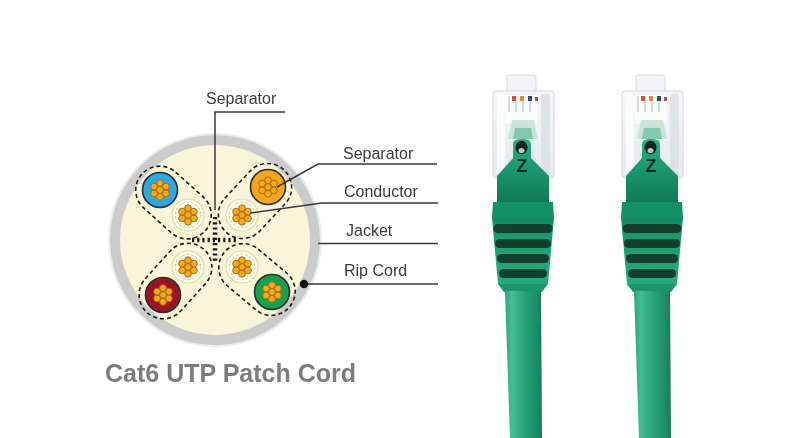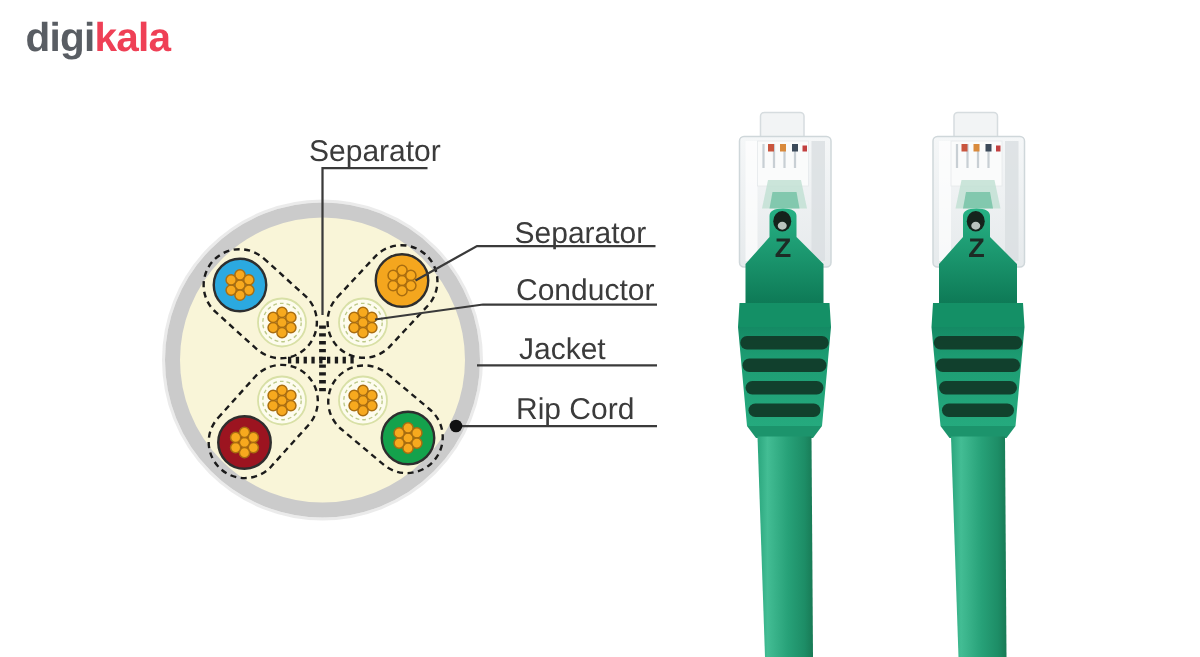--- a/index.html
+++ b/index.html
@@ -3,21 +3,21 @@
 <meta charset="utf-8">
 <style>
   html,body{margin:0;padding:0;background:#fff;}
   #canvas{position:relative;width:800px;height:438px;background:#ffffff;overflow:hidden;
           font-family:"Liberation Sans",sans-serif;}
   #scene{position:absolute;left:0;top:0;}
   .logo{position:absolute;left:17px;top:12px;font-size:27px;font-weight:bold;
         letter-spacing:-0.5px;line-height:1;}
   .logo .digi{color:#595d63;}
   .logo .kala{color:#ef4056;}
-  .lbl{position:absolute;font-size:20px;line-height:1.1;color:#3b3b3b;white-space:nowrap;}
+  .lbl{position:absolute;font-size:16px;line-height:1.1;color:#3b3b3b;white-space:nowrap;}
   .caption{position:absolute;left:105px;top:359px;font-size:25px;font-weight:bold;
            color:#7c7c7c;white-space:nowrap;}
 </style>
 </head>
 <body>
 
 <div id="canvas">
 
   <svg id="scene" width="800" height="438" viewBox="0 0 800 438">
     <defs>
@@ -140,23 +140,21 @@
         <path d="M318,243.5 L438,243.5"></path>
         <path d="M306,284 L438,284"></path>
       </g>
       <circle cx="304" cy="284" r="4.2" fill="#111111"></circle>
     </g>
 
     <use href="#cable"></use>
     <use href="#cable" x="129"></use>
   </svg>
 
-  <div class="logo">
-    <span class="digi">digi</span><span class="kala">kala</span>
-  </div>
 
   <div class="lbl" style="left:206px;top:90px;">Separator</div>
   <div class="lbl" style="left:343px;top:145px;">Separator</div>
   <div class="lbl" style="left:344px;top:183px;">Conductor</div>
   <div class="lbl" style="left:346px;top:222px;">Jacket</div>
   <div class="lbl" style="left:344px;top:262px;">Rip Cord</div>
 
+  <div class="caption">Cat6 UTP Patch Cord</div>
 </div>
 
 </body></html>

